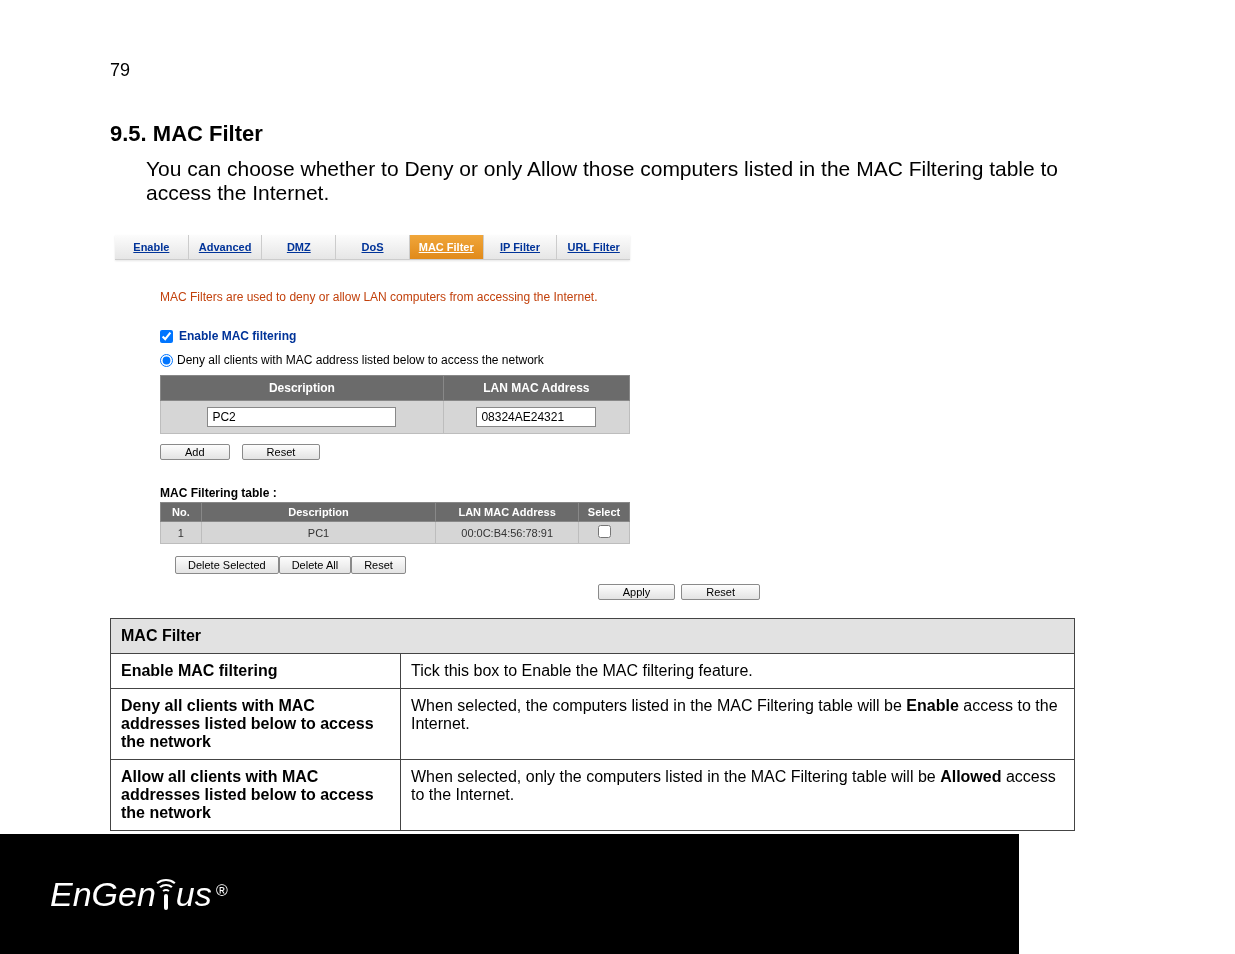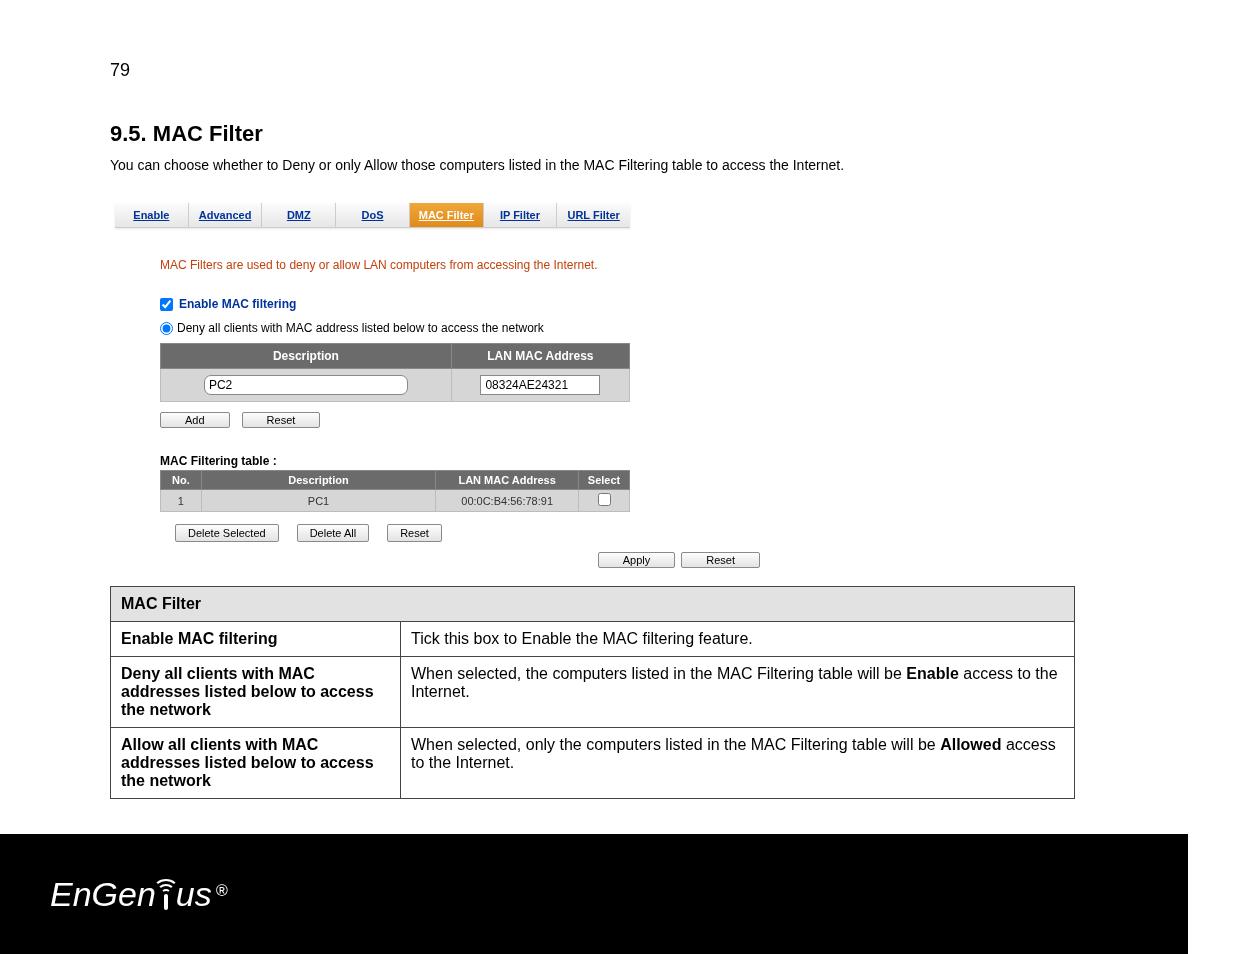--- a/index.html
+++ b/index.html
@@ -17,22 +17,23 @@
   .page-number {
     font-size: 18px;
     margin-bottom: 40px;
   }
   .section-title {
     font-size: 22px;
     font-weight: bold;
     margin-bottom: 10px;
   }
   .intro-text {
-    font-size: 14px;
+    font-size: 21px;
     margin-bottom: 30px;
+    margin-left: 36px;
   }
   
   .router-ui {
     width: 650px;
     font-family: Arial, Tahoma, sans-serif;
     font-size: 12px;
     margin-bottom: 18px;
     padding-left: 5px;
   }
   .tab-bar {
@@ -110,21 +111,21 @@
     padding: 6px;
     text-align: center;
     border: 1px solid #bdbdbd;
   }
   .input-table input[type="text"] {
     font-size: 12px;
     padding: 2px 4px;
     border: 1px solid #888;
     background: #fff;
   }
-  .input-desc { width: 204px; border-radius: 7px; }
+  .input-desc { width: 189px; }
   .input-mac { width: 120px; }
   .btn {
     font-family: Arial, sans-serif;
     font-size: 11px;
     padding: 1px 24px;
     background: linear-gradient(#fdfdfd,#e3e3e3);
     border: 1px solid #8a8a8a;
     border-radius: 2px;
     cursor: pointer;
   }
@@ -158,21 +159,20 @@
     padding: 3px 4px;
     text-align: center;
     border: 1px solid #bdbdbd;
   }
   .filter-table .col-no { width: 40px; }
   .filter-table .col-desc { width: 230px; }
   .filter-table .col-mac { width: 140px; }
   .filter-table .col-sel { width: 50px; }
   .btn-row2 {
     display: flex;
-    gap: 18px;
     margin-left: 15px;
   }
   .btn-row2 .btn { padding: 2px 12px; }
   .apply-row {
     display: flex;
     justify-content: flex-end;
     gap: 6px;
     width: 650px;
     padding-right: 5px;
   }
@@ -195,21 +195,21 @@
   }
   .explain-table .label-cell {
     width: 290px;
     font-weight: bold;
   }
   
   .footer {
     position: absolute;
     left: 0;
     bottom: 0;
-    width: 1188px;
+    width: 1019px;
     height: 120px;
     background: #000;
     display: flex;
     align-items: center;
     padding-left: 50px;
   }
   .logo {
     color: #fff;
     font-size: 34px;
     font-weight: normal;

